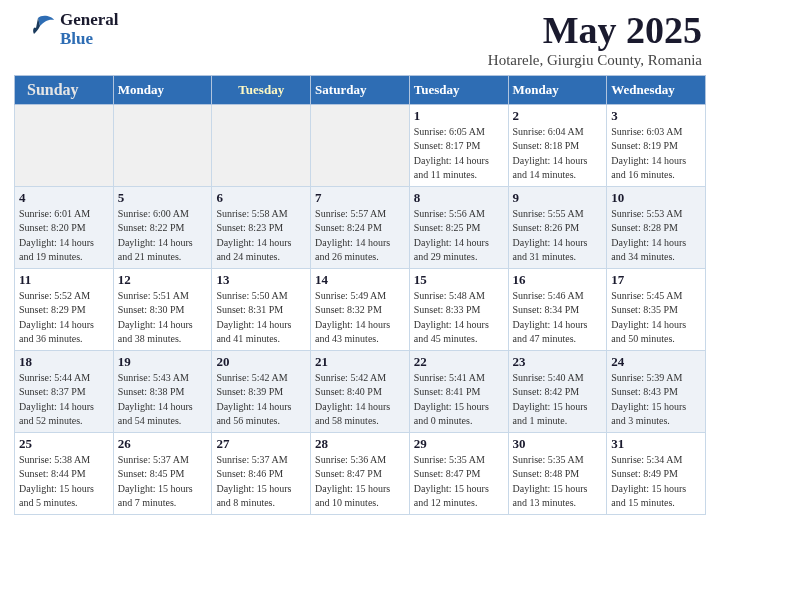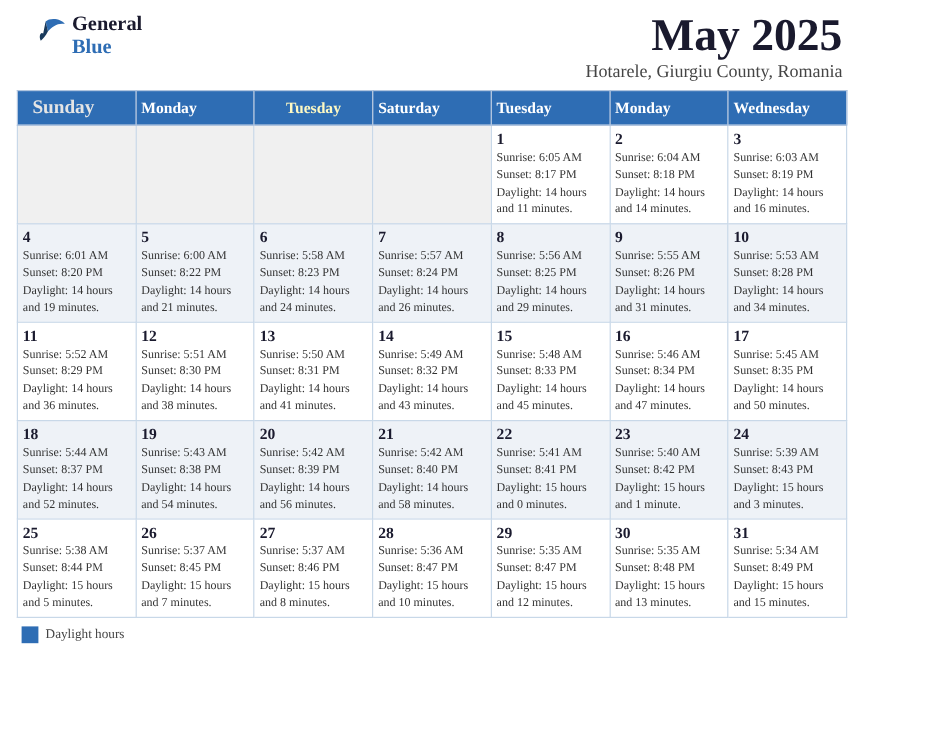--- a/index.html
+++ b/index.html
@@ -179,17 +179,13 @@
 and 13 minutes.</span></td>
             <td style="border: 1px solid rgb(200, 216, 232); vertical-align: top; padding: 3px 4px; font-size: 10px; color: rgb(34, 34, 34); background: rgb(255, 255, 255); width: 109px; height: 76px;"><span style="font-size: 13px; font-weight: bold; color: rgb(26, 26, 46); display: block; margin-bottom: 1px;">31</span><span style="font-size: 10px; color: rgb(51, 51, 51); line-height: 1.45; white-space: pre-line;">Sunrise: 5:34 AM
 Sunset: 8:49 PM
 Daylight: 15 hours
 and 15 minutes.</span></td>
           </tr>
         </tbody>
     </table>
   </div>
 
-  <div style="display:flex; align-items:center; padding:5px 18px; margin-top:2px;">
-    <div style="width:14px; height:14px; background:#2e6db4; margin-right:6px; flex-shrink:0;"></div>
-    <span style="font-size:11px; color:#444;">Daylight hours</span>
-  </div>
 </div>
 
 </body></html>

